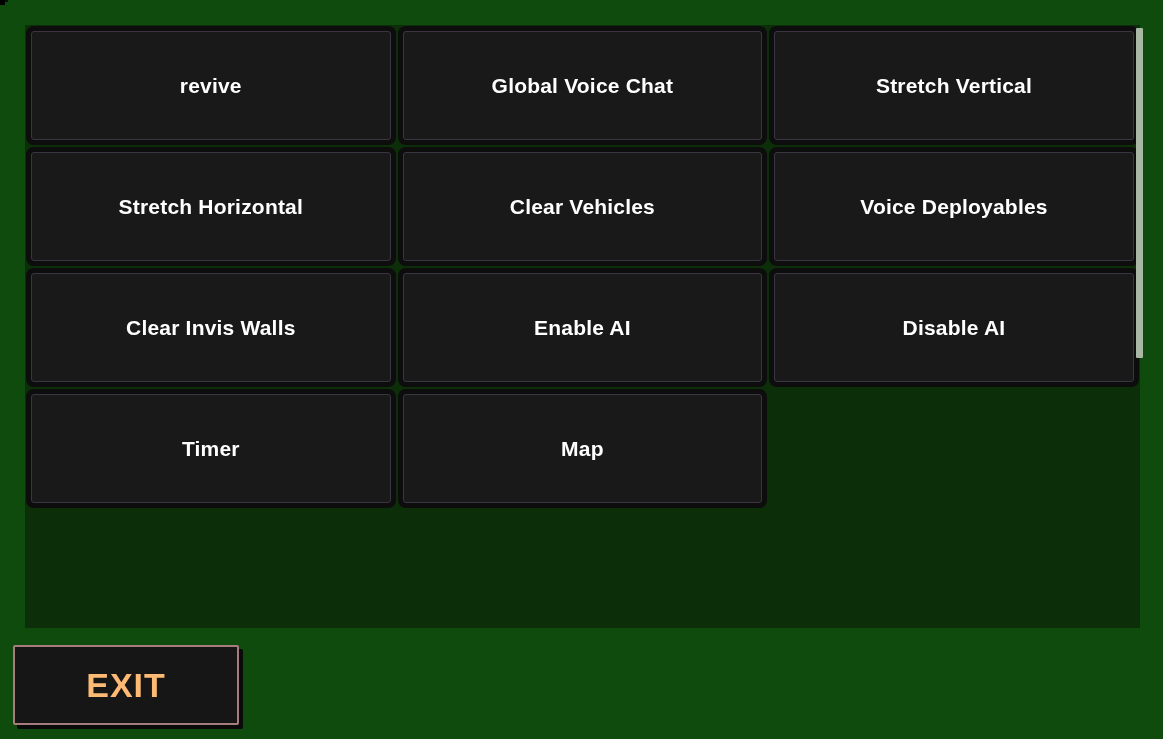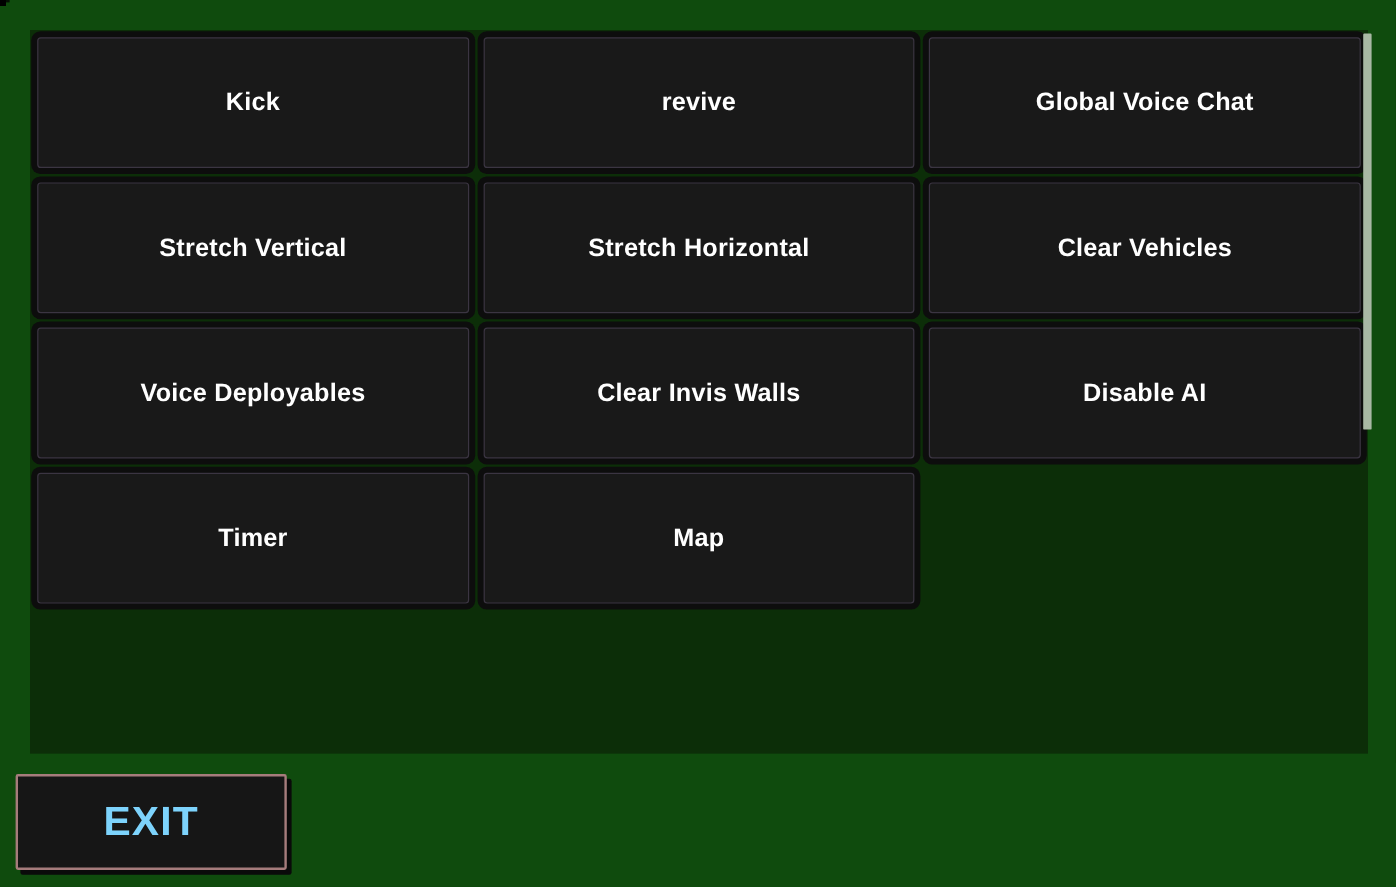--- a/index.html
+++ b/index.html
@@ -122,44 +122,39 @@
     box-sizing: border-box;
     background: #161616;
     border: 2px solid #a67c7c;
     border-radius: 2px;
     display: flex;
     align-items: center;
     justify-content: center;
     box-shadow: 4px 4px 0 0 #0a0a0a;
   }
   .exit-label {
-    color: #7dd3fc;
+    color: #fdba74;
     font-size: 34px;
     font-weight: bold;
     letter-spacing: 1px;
     font-family: "Liberation Sans", sans-serif;
   }
 </style>
 </head>
 <body>
 
 <div id="root">
 
   <div class="corner-mark"></div>
   <div class="corner-mark b"></div>
 
   <div class="panel">
     <div class="grid" id="button-grid">
         <div class="tile">
           <div class="tile-inner">
-            <span class="tile-label">Kick</span>
-          </div>
-        </div>
-        <div class="tile">
-          <div class="tile-inner">
             <span class="tile-label">revive</span>
           </div>
         </div>
         <div class="tile">
           <div class="tile-inner">
             <span class="tile-label">Global Voice Chat</span>
           </div>
         </div>
         <div class="tile">
           <div class="tile-inner">
@@ -177,20 +172,25 @@
           </div>
         </div>
         <div class="tile">
           <div class="tile-inner">
             <span class="tile-label">Voice Deployables</span>
           </div>
         </div>
         <div class="tile">
           <div class="tile-inner">
             <span class="tile-label">Clear Invis Walls</span>
+          </div>
+        </div>
+        <div class="tile">
+          <div class="tile-inner">
+            <span class="tile-label">Enable AI</span>
           </div>
         </div>
         <div class="tile">
           <div class="tile-inner">
             <span class="tile-label">Disable AI</span>
           </div>
         </div>
         <div class="tile">
           <div class="tile-inner">
             <span class="tile-label">Timer</span>

